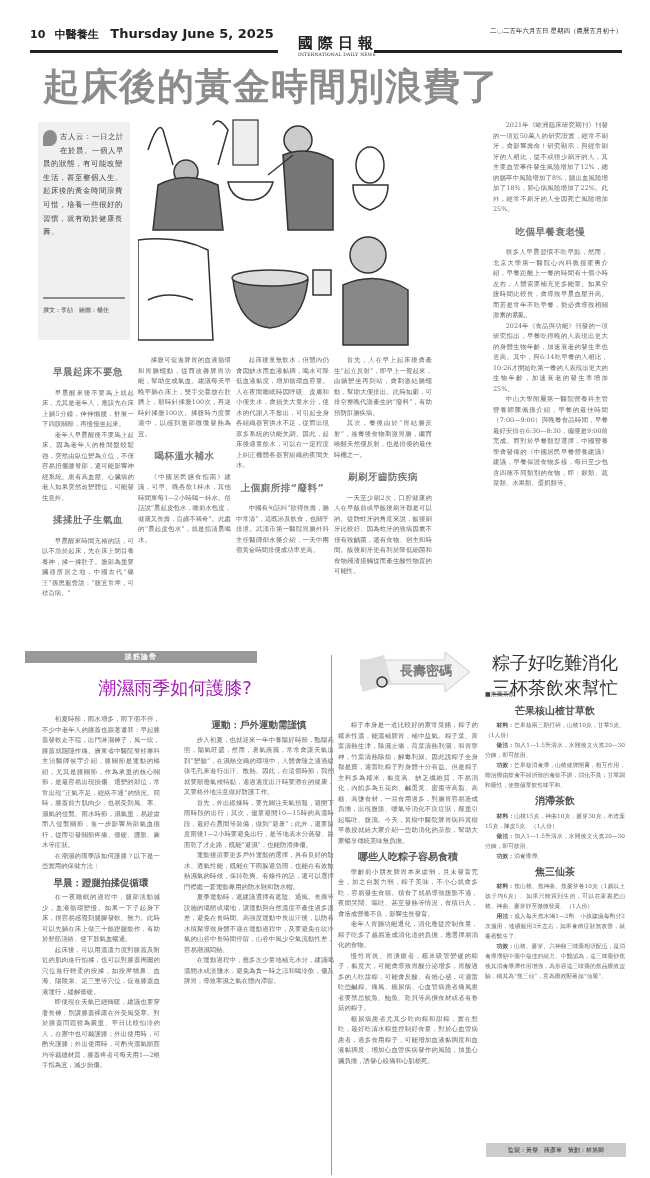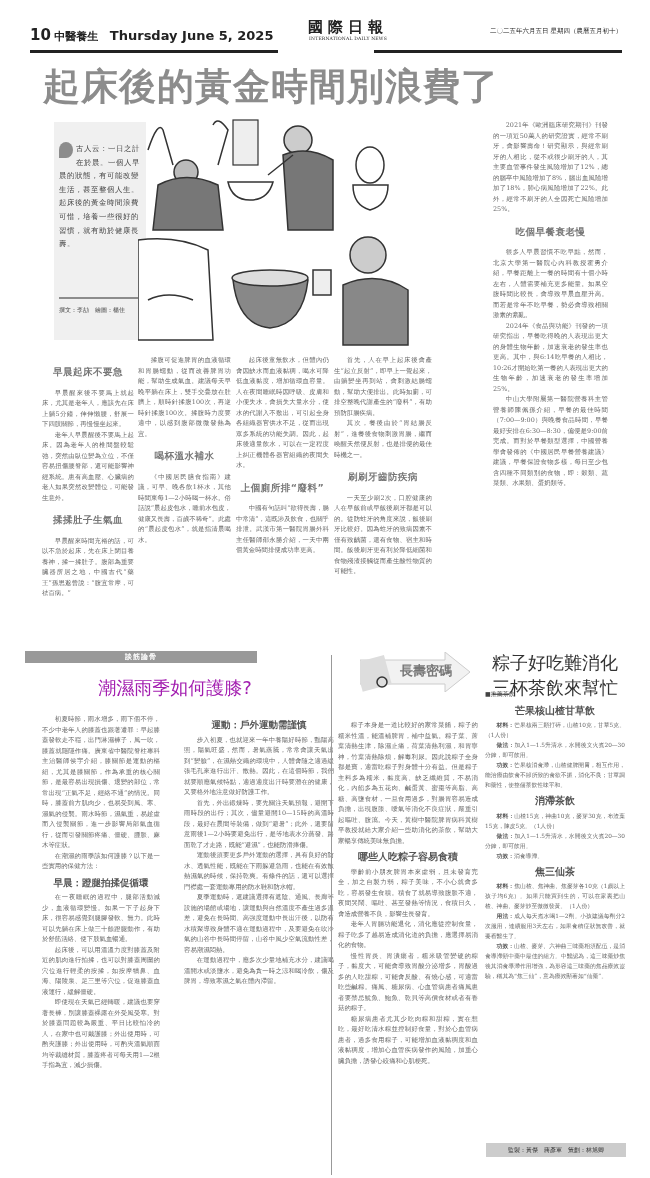--- a/index.html
+++ b/index.html
@@ -1,33 +1,33 @@
 <!DOCTYPE html>
 <html><head>
 <meta charset="utf-8">
 <style>
   * { box-sizing: border-box; margin: 0; padding: 0; }
   html, body { width: 650px; height: 1178px; background: #ffffff; overflow: hidden; }
   body { font-family: "DejaVu Serif", serif; color: #555; position: relative; }
 
   .masthead { position: absolute; left: 30px; top: 18px; width: 592px; height: 40px; }
   .mh-left { position: absolute; left: 0; top: 8px; font-family: "DejaVu Sans", sans-serif; font-weight: bold; color: #222; font-size: 10px; white-space: nowrap; }
-  .mh-left .pg { font-size: 15px; margin-right: 0; }
+  .mh-left .pg { font-size: 11px; margin-right: 6px; }
   .mh-left .sec { font-size: 11px; margin-right: 8px; }
   .mh-left .date { font-size: 13px; font-weight: bold; }
-  .mh-center { position: absolute; left: 268px; top: 0; width: 100px; text-align: center; }
+  .mh-center { position: absolute; left: 268px; top: 16px; width: 100px; }
   .mh-center .cn { font-family: "DejaVu Serif", serif; font-weight: bold; font-size: 15px; letter-spacing: 5px; color: #222; }
   .mh-center .en { font-family: "DejaVu Serif", serif; font-size: 4.5px; color: #222; margin-top: -1px; letter-spacing: 0.2px; }
   .mh-right { position: absolute; right: 0; top: 9px; font-family: "DejaVu Sans", sans-serif; font-size: 6.5px; color: #222; font-weight: normal; }
   .mh-rule-l { position: absolute; left: 0; top: 32px; width: 248px; height: 2.5px; background: #222; }
   .mh-rule-r { position: absolute; right: 0; top: 32px; width: 248px; height: 2.5px; background: #222; }
 
   .headline { position: absolute; left: 0; top: 62px; width: 542px; text-align: center; font-family: "DejaVu Sans", sans-serif; font-weight: bold; font-size: 37px; color: #8c8c8c; letter-spacing: 1px; }
 
-  .intro-box { position: absolute; left: 54px; top: 122px; width: 92px; height: 218px; background: #f0f0f0; padding: 20px 5px; }
+  .intro-box { position: absolute; left: 38px; top: 122px; width: 92px; height: 218px; background: #f0f0f0; padding: 8px 5px; }
   .intro-quote { display: inline-block; width: 14px; height: 16px; background: #8c8c8c; border-radius: 50% 50% 50% 0; float: left; margin-right: 3px; }
   .intro-text { font-family: "DejaVu Sans", sans-serif; font-size: 7.4px; line-height: 13.6px; color: #444; letter-spacing: 0.6px; }
   .intro-rule { position: absolute; left: 5px; top: 175px; width: 82px; height: 2px; background: #8c8c8c; }
   .intro-credit { position: absolute; left: 5px; top: 184px; font-family: "DejaVu Sans", sans-serif; font-size: 6px; color: #444; }
 
   .illus { position: absolute; left: 138px; top: 110px; width: 312px; height: 245px; }
 
   .col { position: absolute; font-size: 6.4px; line-height: 10.5px; color: #666; text-align: justify; }
   .col p { text-indent: 2em; }
   .col h3 { font-family: "DejaVu Sans", sans-serif; font-weight: bold; font-size: 9.5px; color: #777; text-align: center; margin: 12px 0 10px; letter-spacing: 0.5px; }

